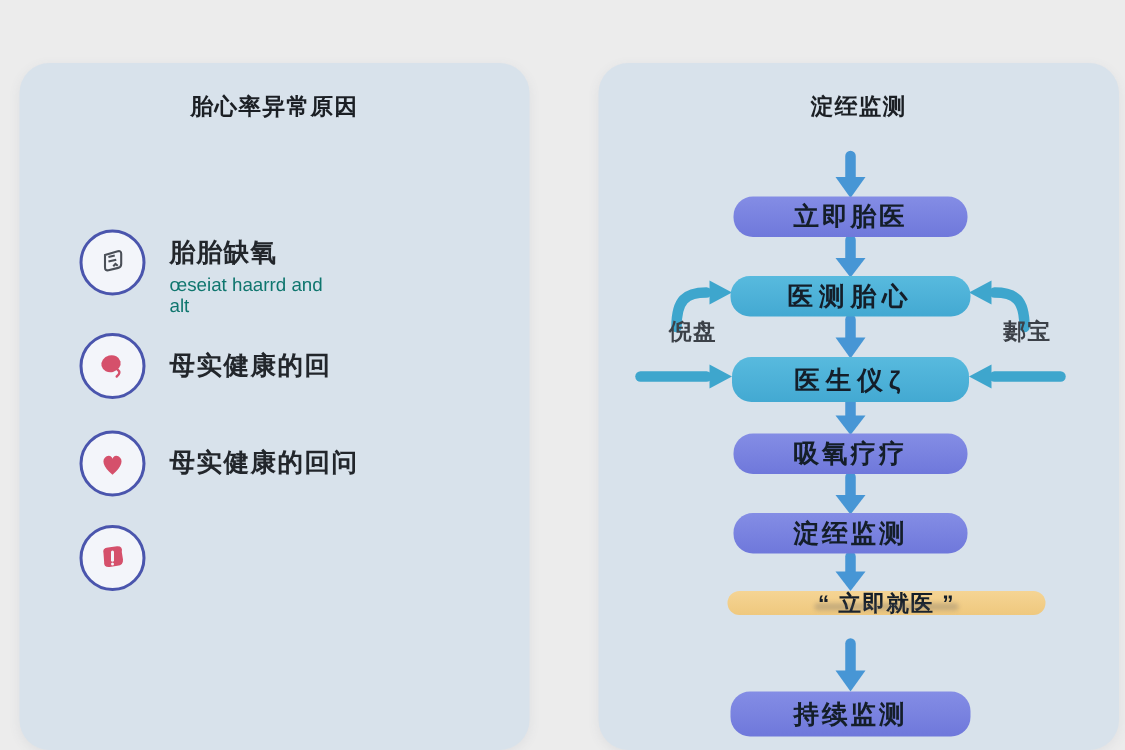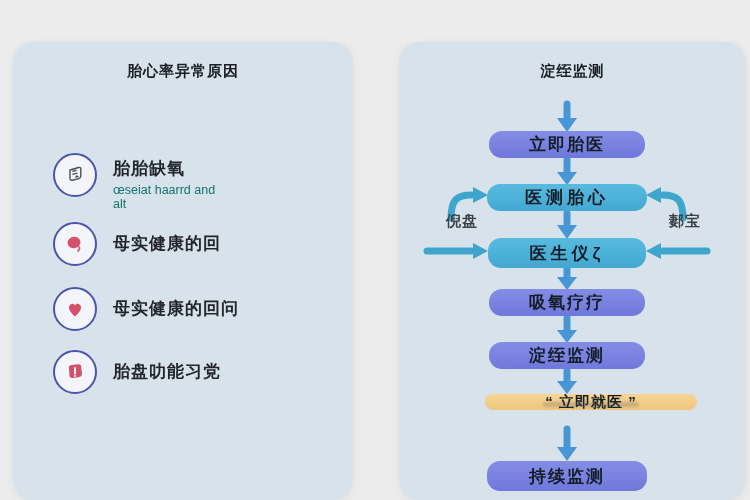--- a/index.html
+++ b/index.html
@@ -163,23 +163,20 @@
     </div>
 
     <div class="cause-item single" style="top:308px">
       <span class="icon-circle">
         <svg width="24" height="24" viewBox="0 0 24 24">
           <path d="M6 9 Q5 5.2 9 5 L15 4.2 Q19 4 18.2 8 L19 13 Q19.3 17 15.3 17.2 L10 18 Q6 18.3 6.4 14.3 Z" fill="#d5506b"></path>
           <rect x="11" y="7" width="2" height="7.5" rx="1" fill="#f3f5fa"></rect>
           <circle cx="12" cy="16" r="1" fill="#f3f5fa"></circle>
         </svg>
       </span>
-      <div class="cause-text">
-        <div class="cause-label">胎盘叻能习党</div>
-      </div>
     </div>
   </div>
 
   <div class="panel right-panel">
     <h2 class="panel-title">淀绖监测</h2>
 
     <svg class="flow-arrows" width="347" height="458" viewBox="0 0 347 458">
 
       <g stroke="#4796d5" stroke-width="7" fill="#4796d5" stroke-linecap="round">
         <line x1="168" y1="62" x2="168" y2="77"></line>  

